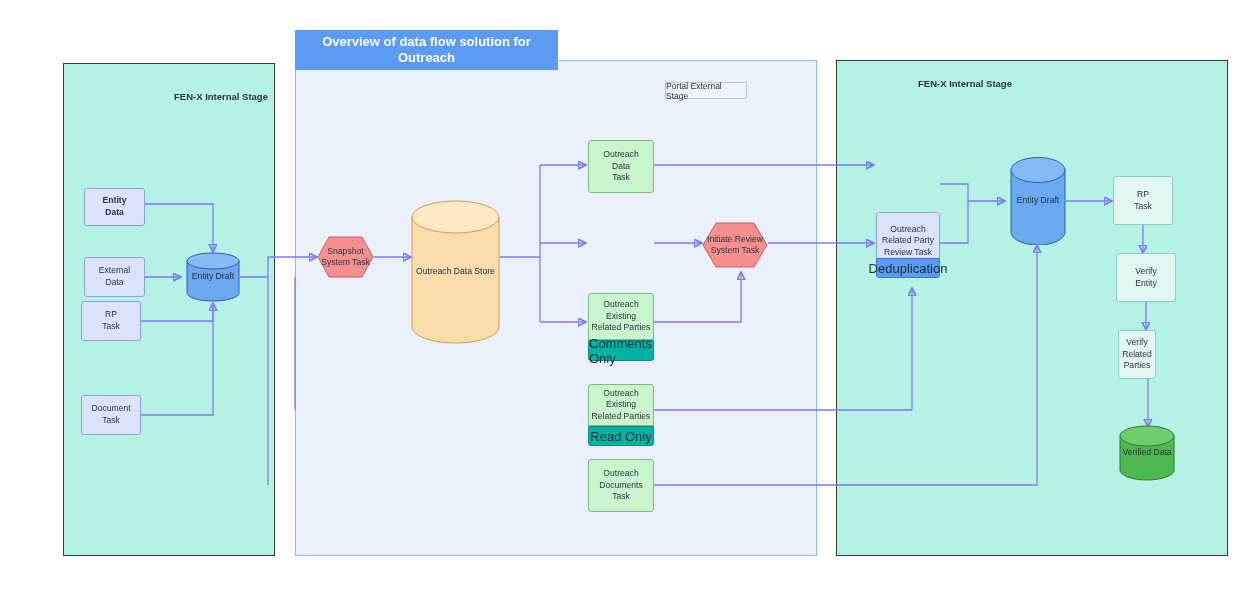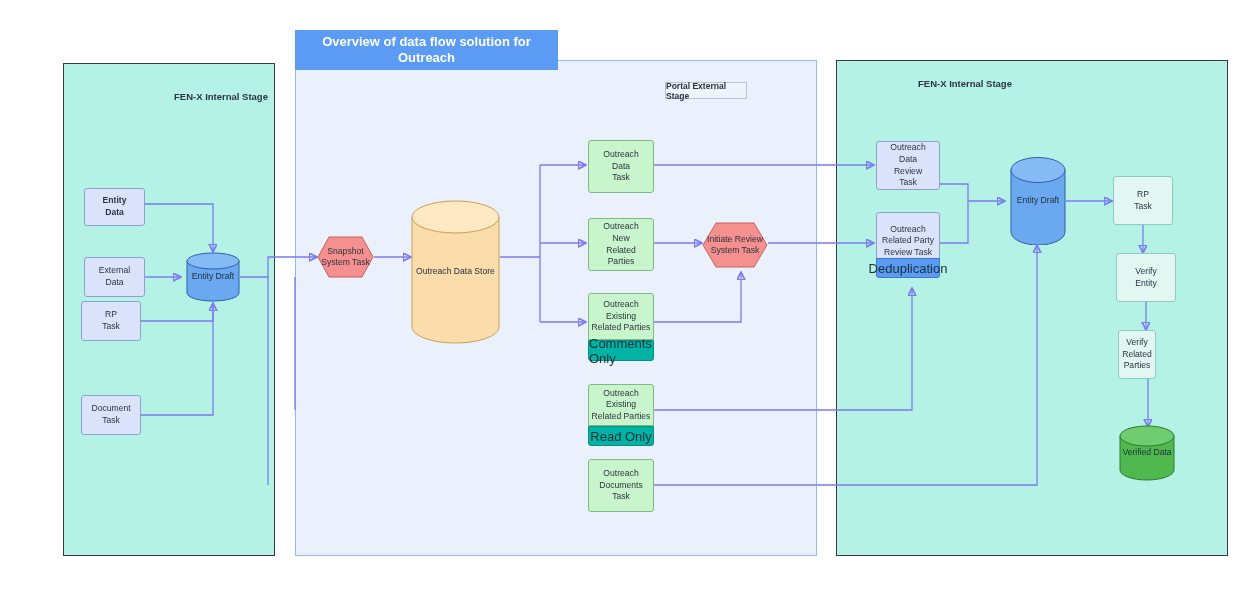--- a/index.html
+++ b/index.html
@@ -6,21 +6,21 @@
   body{font-family:"Liberation Sans",sans-serif;}
   #canvas{position:relative;width:1242px;height:599px;background:#ffffff;overflow:hidden;}
   .stage{position:absolute;box-sizing:border-box;}
   .stage-internal{background:#b5f2e6;border:1.5px solid #3a3a3a;}
   .stage-external{background:#eaf1fd;border:1.5px solid #8cbcf0;}
   .stage-title{position:absolute;font-size:9.5px;font-weight:bold;color:#2b3340;white-space:nowrap;}
   .banner{position:absolute;background:#5b9bf3;color:#ffffff;font-size:13px;font-weight:bold;
           text-align:center;display:flex;align-items:center;justify-content:center;padding:5px 8px;
           box-sizing:border-box;line-height:1.25;}
   .label-box{position:absolute;border:1px solid #b9c3d6;background:#eef3fc;font-size:8.5px;
-             font-weight:bold;color:#2b3340;display:flex;align-items:center;justify-content:center;
+             font-weight:normal;color:#2b3340;display:flex;align-items:center;justify-content:center;
              box-sizing:border-box;}
   .node{position:absolute;box-sizing:border-box;display:flex;align-items:center;justify-content:center;
         text-align:center;font-size:8.6px;color:#2b3340;line-height:1.35;border-radius:3px;padding:18px;}
   .n-lav{background:#dbe3fa;border:1px solid #8e9fd4;}
   .n-green{background:#c9f5cc;border:1px solid #7fba84;}
   .n-mint{background:#e2f7f2;border:1px solid #8fc9bf;}
   .node-wrap{position:absolute;}
   .node-body{position:absolute;left:0;top:0;right:0;display:flex;align-items:center;
              justify-content:center;text-align:center;font-size:8.6px;color:#2b3340;line-height:1.35;
              box-sizing:border-box;border-radius:3px 3px 0 0;padding:2px;}
@@ -132,42 +132,40 @@
   <div class="cyl" style="left:411px;top:200px;width:89px;height:144px;">
     <svg width="89" height="144" viewBox="0 0 89 144">
       <path d="M1,17 L1,127 A43.5,16 0 0 0 88,127 L88,17 Z" fill="#fbddab" stroke="#c99f52" stroke-width="1"></path>
       <ellipse cx="44.5" cy="17" rx="43.5" ry="16" fill="#fde8c4" stroke="#c99f52" stroke-width="1"></ellipse>
     </svg>
     <span class="cyl-label">Outreach Data Store</span>
   </div>
 
   <div class="node n-green" style="left:588px;top:140px;width:66px;height:53px;">Outreach Data Task</div>
 
-  <div class="node n-green" style="left:588px;top:218px;width:66px;height:53px;">Outreach New Related Parties</div>
 
   <div class="node-wrap" style="left:588px;top:293px;width:66px;height:68px;">
     <div class="node-body n-green" style="height:47px;border-radius:3px 3px 0 0;">Outreach Existing Related Parties</div>
     <div class="badge badge-teal" style="height:21px;">Comments Only</div>
   </div>
 
   <div class="hexwrap" style="left:702px;top:222px;width:66px;height:46px;">
     <svg width="66" height="46" viewBox="0 0 66 46">
       <polygon points="14,1 52,1 65,23 52,45 14,45 1,23" fill="#f5908f" stroke="#c4605f" stroke-width="1"></polygon>
     </svg>
     <span class="hexlabel">Initiate Review System Task</span>
   </div>
 
   <div class="node-wrap" style="left:588px;top:384px;width:66px;height:62px;">
     <div class="node-body n-green" style="height:42px;border-radius:3px 3px 0 0;">Outreach Existing Related Parties</div>
     <div class="badge badge-teal" style="height:20px;">Read Only</div>
   </div>
 
   <div class="node n-green" style="left:588px;top:459px;width:66px;height:53px;">Outreach Documents Task</div>
 
-  <div class="node n-lav" style="left:876px;top:141px;width:64px;height:49px;">Outreach Data Review Task</div>
 
   <div class="node-wrap" style="left:876px;top:212px;width:64px;height:66px;">
     <div class="node-body n-lav" style="height:58px;border-radius:3px 3px 0 0;">Outreach Related Party Review Task</div>
     <div class="badge badge-blue" style="height:20px;">Deduplication</div>
   </div>
 
   <div class="cyl" style="left:1010px;top:157px;width:56px;height:88px;">
     <svg width="56" height="88" viewBox="0 0 56 88">
       <path d="M1,13 L1,75 A27,13 0 0 0 55,75 L55,13 Z" fill="#6aa9ef" stroke="#2f5fa8" stroke-width="1"></path>
       <ellipse cx="28" cy="13" rx="27" ry="12.5" fill="#85bbf5" stroke="#2f5fa8" stroke-width="1"></ellipse>

